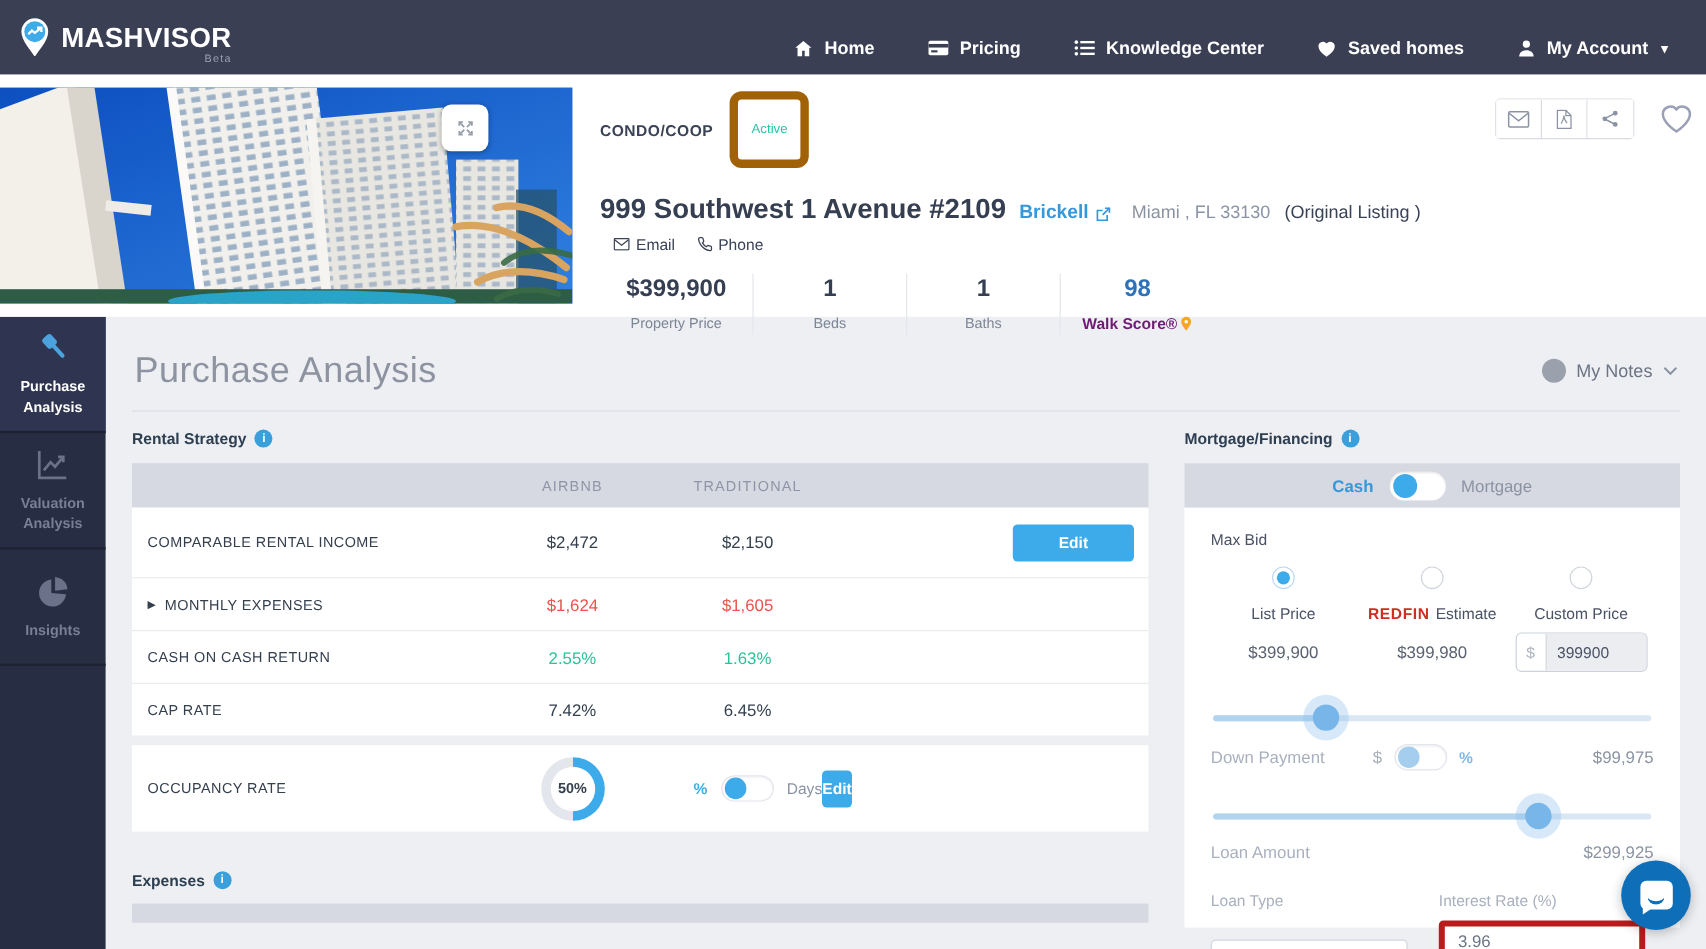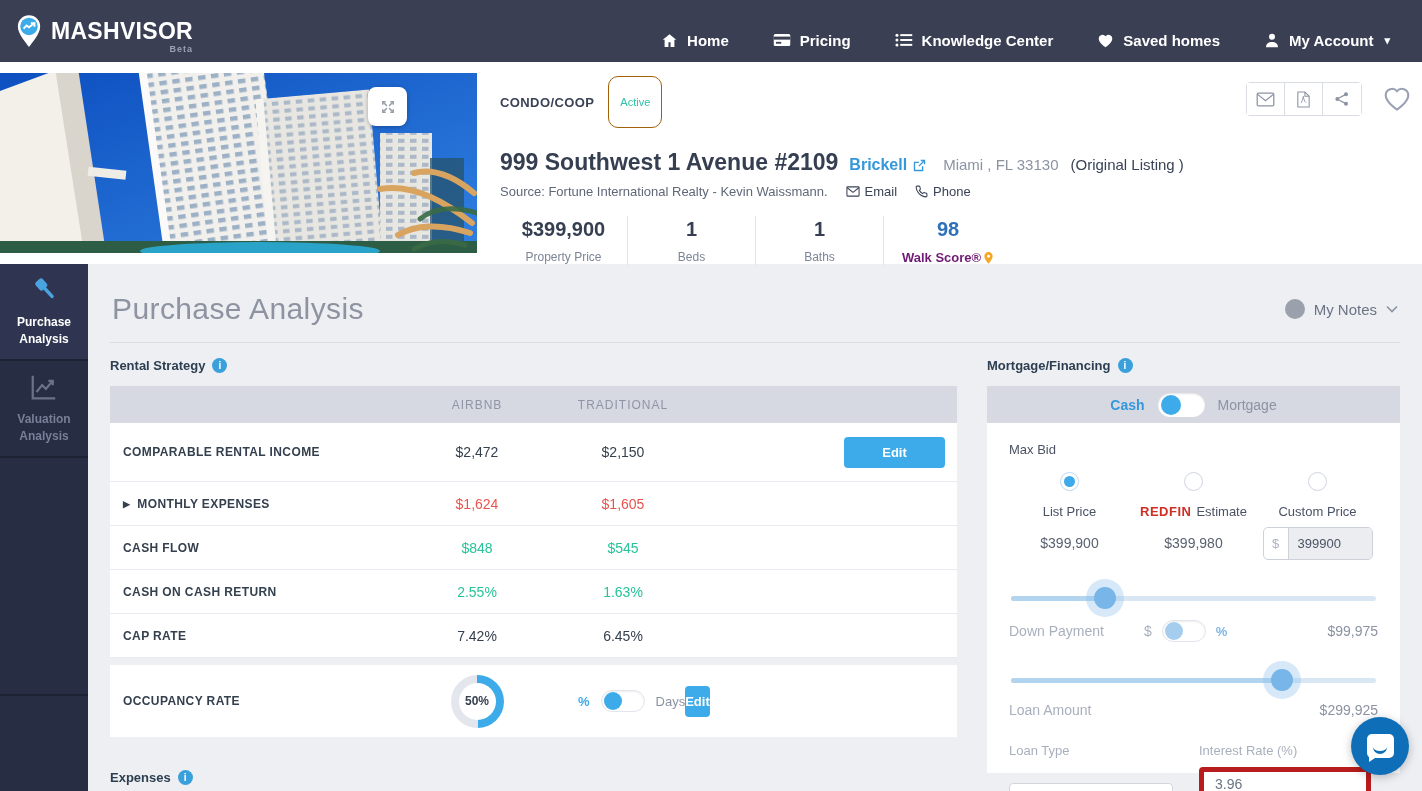--- a/index.html
+++ b/index.html
@@ -4,33 +4,33 @@
 <style>
   * { margin:0; padding:0; box-sizing:border-box; }
   html,body { width:1422px; height:791px; overflow:hidden; }
   body { font-family:"Liberation Sans", sans-serif; background:#edeff3; position:relative; }
   svg { display:block; }
 
   
   .navbar { height:62px; background:#3a3f54; display:flex; align-items:center; padding:0 14px; position:relative; z-index:6; }
   .brand { display:flex; align-items:center; gap:7px; }
   .brand-text { color:#fff; font-size:23px; font-weight:bold; letter-spacing:.3px; position:relative; line-height:1; }
-  .brand-beta { position:absolute; right:0; bottom:-11px; font-size:9px; font-weight:bold; color:#9aa0b5; letter-spacing:1px;text-align:right; }
+  .brand-beta { position:absolute; right:0; bottom:-11px; font-size:9px; font-weight:normal; color:#9aa0b5; letter-spacing:1px;text-align:right; }
   .nav-items { margin-left:auto; display:flex; align-items:center; gap:44px; margin-right:18px;margin-top:18px; }
   .nav-item { display:flex; align-items:center; gap:9px; color:#fff; font-size:15px; font-weight:bold; cursor:pointer; }
   .nav-caret { font-size:11px; margin-left:2px; color:#fff; }
 
   
   .hero { height:202px; background:#fff; position:relative; }
   .photo { position:absolute; left:0; top:11px; width:477px; height:180px; overflow:hidden; background:#1a5fd0; }
   .expand-btn { position:absolute; top:14px; left:368px; width:39px; height:39px; background:#fff; border:none; border-radius:8px; box-shadow:0 1px 4px rgba(0,0,0,.28); display:flex; align-items:center; justify-content:center; cursor:pointer; }
   .hero-main { position:absolute; left:500px; top:14px; right:180px; }
   .type-row { display:flex; align-items:center; gap:14px; }
   .type-label { font-size:13px; font-weight:bold; color:#3a4356; letter-spacing:.4px; }
-  .badge-active { border:1px solid #a16207; color:#2cc2a5; font-size:11px; padding:19px 11px; border-radius:10px; }
+  .badge-active { border:7px solid #a16207; color:#2cc2a5; font-size:11px; padding:19px 11px; border-radius:10px; }
   .addr-row { margin-top:21px; display:flex; align-items:baseline; white-space:nowrap; }
   .addr-main { font-size:23px; font-weight:bold; color:#353f51; }
   .addr-hood { color:#3498db; font-size:16px; font-weight:bold; margin-left:11px; display:inline-flex; align-items:center; gap:5px; cursor:pointer; }
   .addr-city { color:#8b93a3; font-size:15px; margin-left:16px; }
   .addr-orig { color:#3a4356; font-size:15px; margin-left:12px; }
   .source-row { margin-top:8px; display:flex; align-items:center; gap:7px; font-size:13px; color:#5f6877; }
   .contact-link { display:inline-flex; align-items:center; gap:5px; color:#3a4356; margin-left:11px; cursor:pointer; }
   .stats-row { margin-top:17px; display:flex; align-items:stretch; }
   .stat { min-width:128px; padding:2px 14px; border-right:1px solid #e3e6ec; text-align:center; }
   .stat:last-child { border-right:none; }
@@ -61,21 +61,21 @@
   .col-right { flex:1; }
   .section-label { display:flex; align-items:center; gap:7px; font-size:13px; font-weight:bold; color:#2c3e50; }
   .info-icon { width:15px; height:15px; border-radius:50%; background:#3aa0dc; color:#fff; font-size:10px; font-weight:bold; display:inline-flex; align-items:center; justify-content:center; font-style:normal; }
 
   
   .rs-table { margin-top:13px; }
   .rs-head { height:37px; background:#d6d8e2; display:grid; grid-template-columns:294px 146px 146px 1fr; align-items:center; }
   .rs-col-h { text-align:center; color:#8f95a6; font-size:12px; letter-spacing:1px; }
   .rs-row { background:#fff; display:grid; grid-template-columns:294px 146px 146px 1fr; align-items:center; border-bottom:1px solid #e8eaef; }
   .h-tall { height:59px; } .h-std { height:44px; } .h-occ { height:72px; border-bottom:none; }
-  .rs-label { padding-left:13px; font-size:12px; font-weight:bold; color:#35404f; letter-spacing:.4px; display:flex; align-items:center; gap:7px; }
+  .rs-label { padding-left:13px; font-size:12px; font-weight:normal; color:#35404f; letter-spacing:.4px; display:flex; align-items:center; gap:7px; }
   .tri { font-size:9px; color:#35404f; }
   .rs-val { text-align:center; font-size:14px; color:#35404f; }
   .row-red .rs-val { color:#e8544e; }
   .row-green .rs-val { color:#27c499; }
   .rs-end { justify-self:stretch; display:flex; align-items:center; justify-content:flex-end; padding-right:12px; }
   .btn-edit { width:101px; height:31px; background:#3dabe9; color:#fff; border:none; border-radius:4px; font-size:13px; font-weight:bold; cursor:pointer; }
   .rs-gap { height:7px; }
   .donut { width:53px; height:53px; border-radius:50%; margin:0 auto; display:flex; align-items:center; justify-content:center; }
   .donut-hole { width:37px; height:37px; border-radius:50%; background:#fff; display:flex; align-items:center; justify-content:center; font-size:12px; font-weight:bold; color:#35404f; }
   .occ-cluster { display:flex; align-items:center; gap:11px; margin-left:28px; }
@@ -298,21 +298,20 @@
               <path d="M17 13v7H4V7h7"></path>
               <path d="M14 4h6v6"></path>
               <path d="M20 4L11 13"></path>
             </svg>
           </span>
       </span>
       <span class="addr-city">Miami , FL 33130</span>
       <span class="addr-orig">(Original Listing )</span>
     </div>
     <div class="source-row">
-      <span>Source: Fortune International Realty - Kevin Waissmann.</span>
       <span class="contact-link">
         <span>
             <svg width="14" height="11" viewBox="0 0 24 19" fill="none" stroke="#3a4356" stroke-width="1.8">
               <rect x="1.5" y="1.5" width="21" height="16" rx="1"></rect>
               <path d="M2 3l10 8 10-8"></path>
             </svg>
           </span>
         <span>Email</span>
       </span>
       <span class="contact-link">
@@ -369,20 +368,29 @@
     <div class="side-item">
       <span>
           <svg width="32" height="30" viewBox="0 0 24 24" fill="none" stroke="#6a7188" stroke-width="1.8">
             <path d="M3 3v18h18"></path>
             <polyline points="6,16 10.5,10.5 13.5,13.5 19,7"></polyline>
             <polyline points="15.5,7 19,7 19,10.5"></polyline>
           </svg>
         </span>
       <span>Valuation Analysis</span>
     </div>
+    <div class="side-item">
+      <span>
+          <svg width="30" height="30" viewBox="0 0 24 24" fill="#6a7188">
+            <path d="M11 4a9 9 0 1 0 9.8 9.8L11 13z"></path>
+            <path d="M13.5 2.2a9 9 0 0 1 8.3 8.3l-8.3.9z"></path>
+          </svg>
+        </span>
+      <span>Insights</span>
+    </div>
     <div class="side-fill"></div>
   </aside>
 
   <main class="content">
     <div class="content-head">
       <h1 class="page-title">Purchase Analysis</h1>
       <div class="my-notes">
         <span class="notes-circle"></span>
         <span>My Notes</span>
         <span>
@@ -421,26 +429,20 @@
           <div class="rs-row h-std row-red">
             <span class="rs-label">
                 <span class="tri">▶</span>
                 <span>MONTHLY EXPENSES</span>
               </span>
             <span class="rs-val">$1,624</span>
             <span class="rs-val">$1,605</span>
             <span class="rs-end"></span>
           </div>
 
-          <div class="rs-row h-std row-green">
-            <span class="rs-label">CASH FLOW</span>
-            <span class="rs-val">$848</span>
-            <span class="rs-val">$545</span>
-            <span class="rs-end"></span>
-          </div>
 
           <div class="rs-row h-std row-green">
             <span class="rs-label">CASH ON CASH RETURN</span>
             <span class="rs-val">2.55%</span>
             <span class="rs-val">1.63%</span>
             <span class="rs-end"></span>
           </div>
 
           <div class="rs-row h-std">
             <span class="rs-label">CAP RATE</span>

